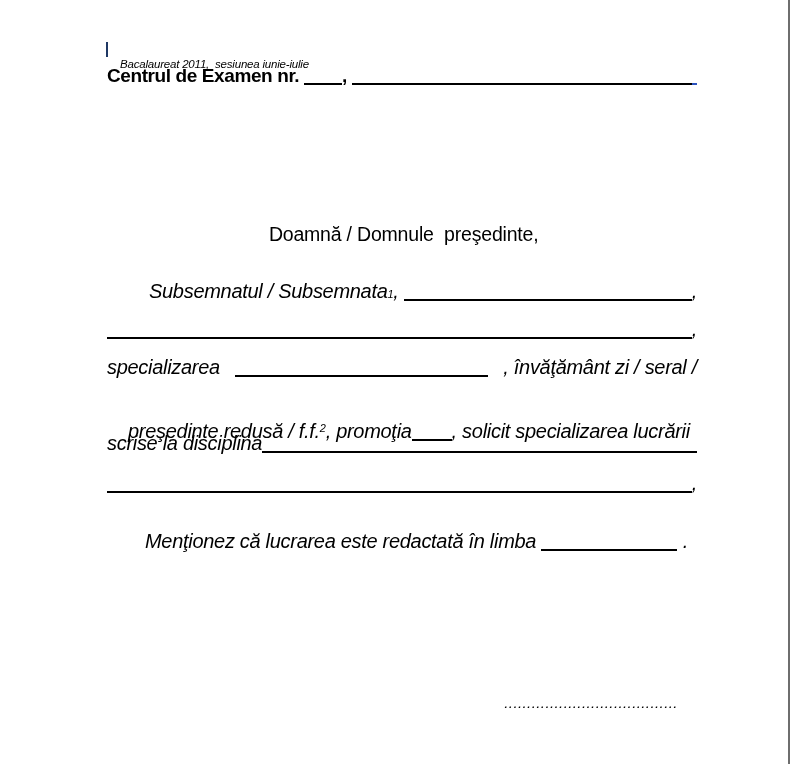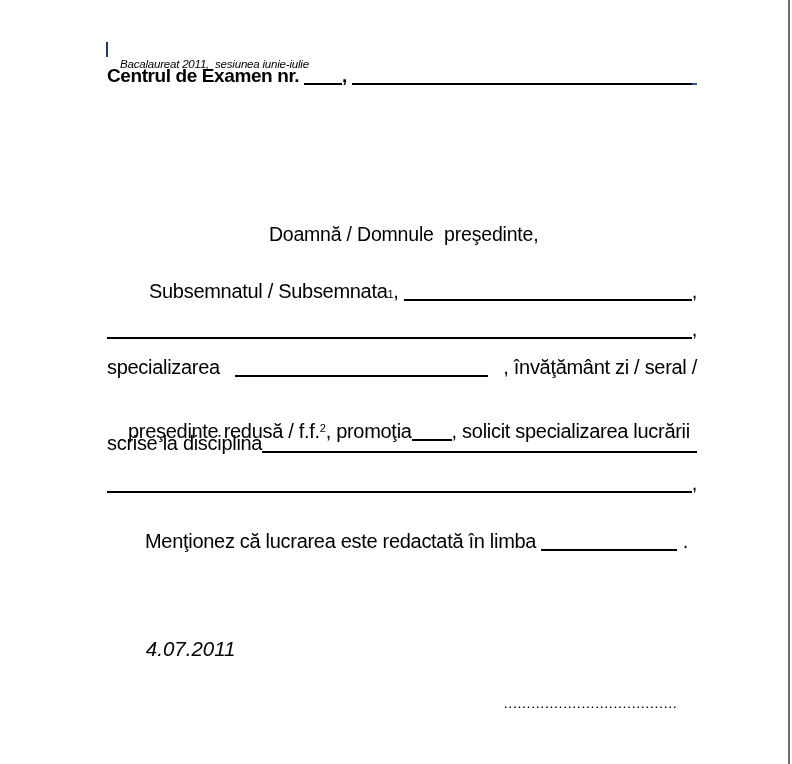--- a/index.html
+++ b/index.html
@@ -8,21 +8,21 @@
     background:#ffffff; color:#000000;
     font-family:"Liberation Sans", sans-serif;
   }
   .abs { position:absolute; }
   span, sup { white-space:pre; }
 
   
   .line { display:flex; align-items:baseline; line-height:26px; }
   .blk  { display:block; line-height:26px; white-space:pre; }
 
-  .body-txt { font-size:20px; letter-spacing:-0.3px; }
+  .body-txt { font-size:20px; font-style:italic; letter-spacing:-0.3px; }
 
   .blank {
     border-bottom:2px solid #000000; height:0;
     position:relative; top:3px; flex:0 0 auto;
   }
   .blank.fill { flex:1 1 auto; }
   .iblank {
     display:inline-block; height:0; border-bottom:2px solid #000000;
     vertical-align:-3px;
   }
@@ -100,21 +100,18 @@
     <span>,</span>
   </div>
 
 
   <div class="abs line body-txt" style="left:107px;top:528px;width:581px;">
     <span style="margin-left:38px;">Menţionez că lucrarea este redactată în limba </span>
     <span class="blank fill"></span>
     <span> .</span>
   </div>
 
-  <div class="abs blk date-line" style="left:123px;top:610px;">
-    <span>4.07.2011</span>
-  </div>
 
   <div class="abs blk dots" style="left:486px;top:664px;">
     <span>......................................</span>
   </div>
 
 </div>
 
 </body></html>

